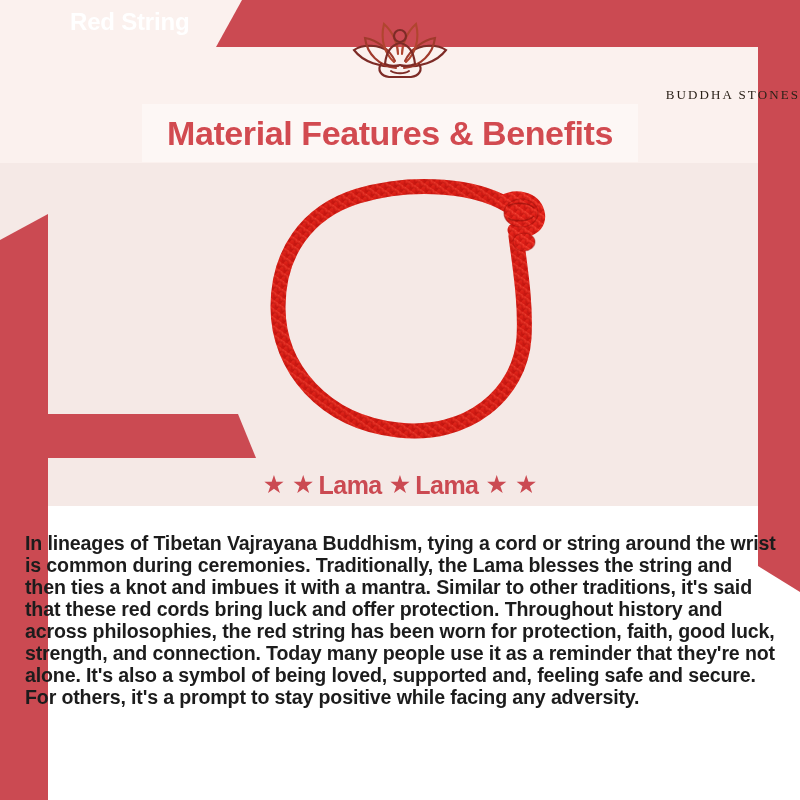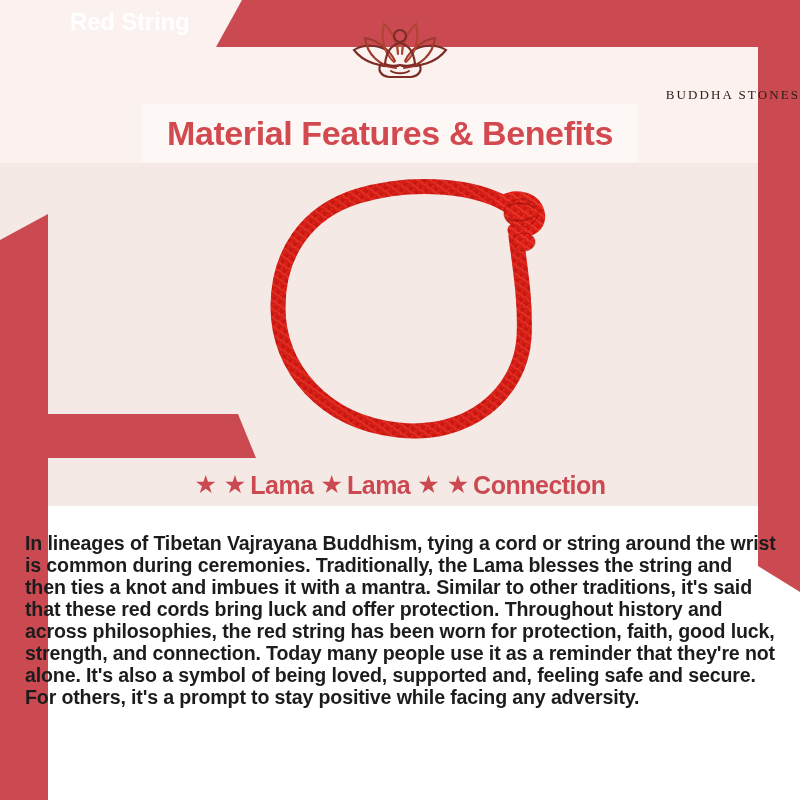--- a/index.html
+++ b/index.html
@@ -265,19 +265,18 @@
     </div>
     <div class="benefit">
       <span class="benefit-star">★</span>
       <span class="benefit-label">Lama</span>
     </div>
     <div class="benefit">
       <span class="benefit-star">★</span>
     </div>
     <div class="benefit">
       <span class="benefit-star">★</span>
-      <span class="benefit-label">Connection</span>
     </div>
   </div>
 
   <p class="body-copy">In lineages of Tibetan Vajrayana Buddhism, tying a cord or string around the wrist is common during ceremonies. Traditionally, the Lama blesses the string and then ties a knot and imbues it with a mantra. Similar to other traditions, it's said that these red cords bring luck and offer protection. Throughout history and across philosophies, the red string has been worn for protection, faith, good luck, strength, and connection. Today many people use it as a reminder that they're not alone. It's also a symbol of being loved, supported and, feeling safe and secure. For others, it's a prompt to stay positive while facing any adversity.</p>
 
 </div>
 
 </body></html>

